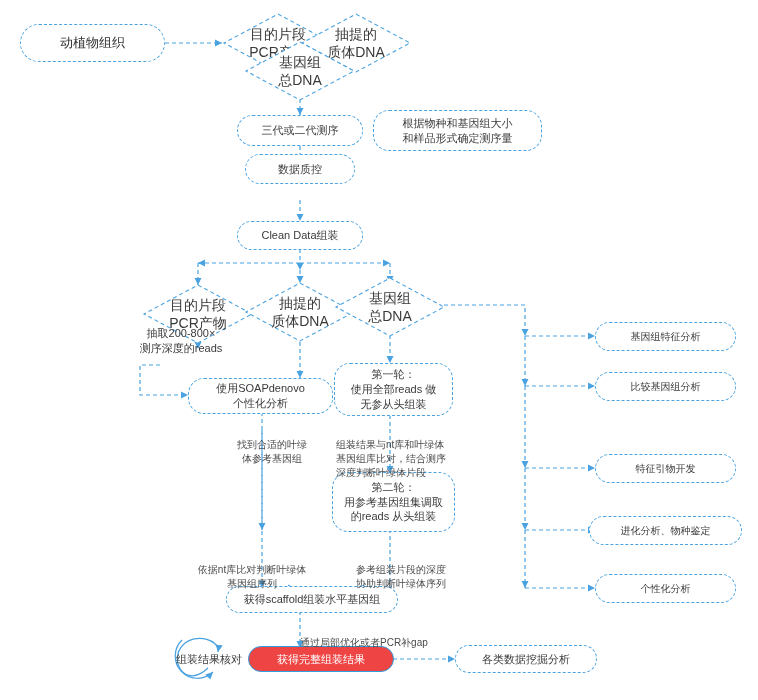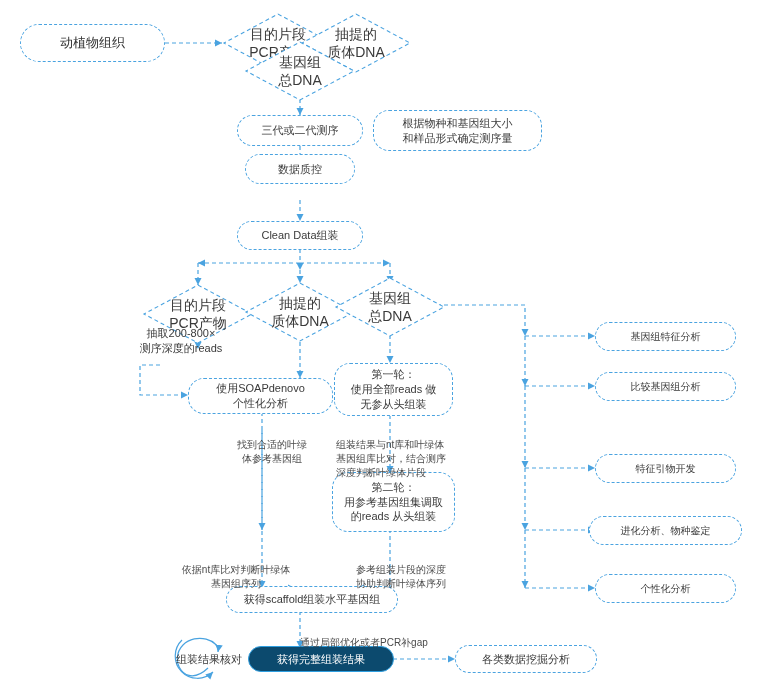--- a/index.html
+++ b/index.html
@@ -40,21 +40,21 @@
     background: #ffffff;
   }
   .rounded-lg {
     border: 1px dashed #4aa3e0;
     border-radius: 20px;
     background: #ffffff;
   }
   .filled {
     border: 1px solid #2f9fe0;
     border-radius: 16px;
-    background: #0c4a6e;
+    background: #ef4444;
     color: #ffffff;
   }
   .diamond-wrap {
     position: absolute;
   }
   .diamond-wrap .dshape {
     position: absolute;
     left: 0; top: 0;
     width: 100%;
     height: 100%;
@@ -289,21 +289,21 @@
     <span>找到合适的叶绿
 体参考基因组</span>
   </div>
 
   <div class="edge-label" style="left:336px; top:424px; width:160px; text-align:left;">
     <span>组装结果与nt库和叶绿体
 基因组库比对，结合测序
 深度判断叶绿体片段</span>
   </div>
 
-  <div class="edge-label" style="left:160px; top:549px; width:152px;">
+  <div class="edge-label" style="left:176px; top:549px; width:152px;">
     <span>依据nt库比对判断叶绿体
 基因组序列</span>
   </div>
 
   <div class="edge-label" style="left:325px; top:549px; width:152px;">
     <span>参考组装片段的深度
 协助判断叶绿体序列</span>
   </div>
 
   <div class="edge-label" style="left:300px; top:622px; width:200px; text-align:left;">

